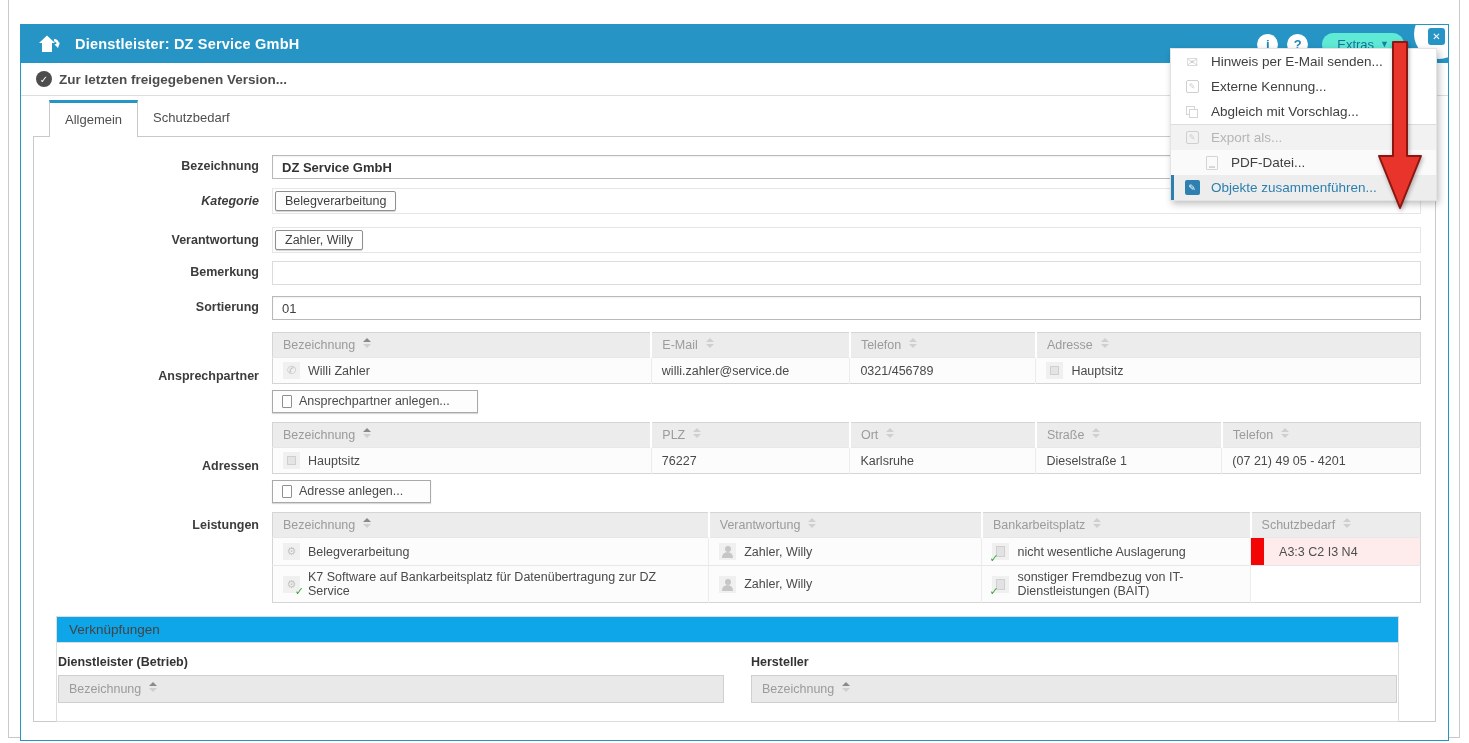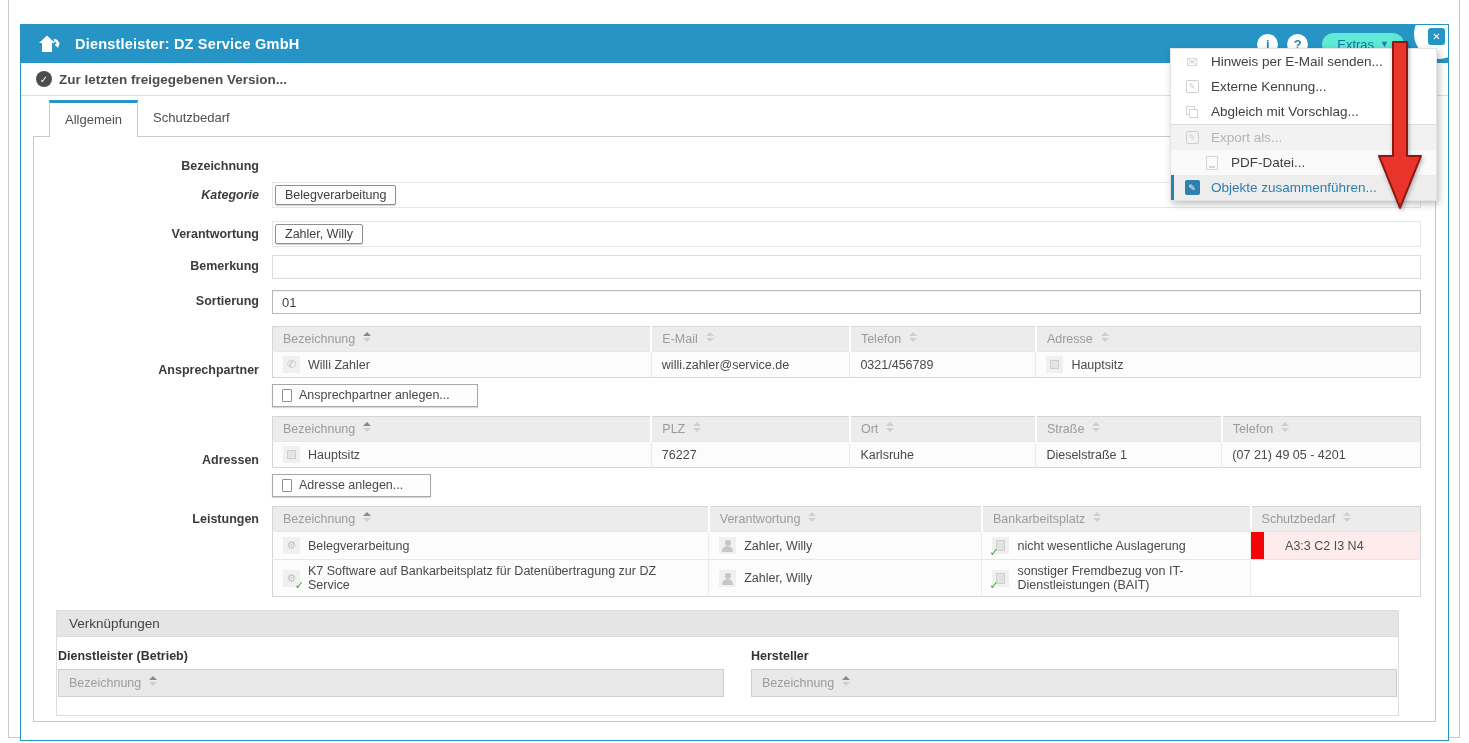--- a/index.html
+++ b/index.html
@@ -84,27 +84,27 @@
   .sort.asc i.up { border-bottom-color:#8a8a8a; }
 
   .mini-btn { display:inline-flex; align-items:center; gap:7px; margin-top:6px; padding:3px 27px 4px 9px;
     background:#fdfdfd; border:1px solid #a9a9a9; box-shadow:0 1px 1px rgba(0,0,0,.15); font-size:12.5px;
     color:#4a4a4a; cursor:pointer; }
   .doc-icon { width:10px; height:13px; border:1.5px solid #8f8f8f; border-radius:1px; background:#fff; flex:none; }
 
   .tbl-margin { margin-bottom:9px;align-items:center; }
 
   .sb-cell { padding:0 !important; }
-  .sb-flex { display:flex; align-items:stretch; min-height:27px; background:#fdeceb;gap:6px; }
+  .sb-flex { display:flex; align-items:stretch; min-height:27px; background:#fdeceb; }
   .sb-red { width:13px; background:#f40505; flex:none; }
   .sb-text { display:flex; align-items:center; padding-left:15px; color:#4f4f4f; font-size:12.5px; }
 
   
   .verkn { margin:13px 22px 0 22px; border:1px solid #ddd; }
-  .verkn-bar { background:#e5e5e5; border-bottom:1px solid #ddd; padding:5px 12px; font-size:13.5px; color:#444; }
+  .verkn-bar { background:#0ea5e9; border-bottom:1px solid #ddd; padding:5px 12px; font-size:13.5px; color:#444; }
   .verkn-body { display:flex; gap:27px; background:#fff; padding:12px 1px 18px 1px; }
   .verkn-col { flex:0 0 666px; min-width:0; }
   .verkn-col.right { flex:1; }
   .verkn-label { font-weight:bold; color:#333; font-size:12.5px; margin-bottom:6px; }
   .verkn-head { background:#e9e9e9; border:1px solid #cfcfcf; padding:6px 10px; color:#9b9b9b; font-size:12.5px; cursor:pointer; }
 
   
   .menu { position:absolute; left:1170px; top:48px; width:267px; background:#fff;
     box-shadow:2px 3px 7px rgba(0,0,0,.25); border:1px solid #e3e3e3; z-index:50; }
   .menu-item { display:flex; align-items:center; gap:10px; height:25px; padding:0 10px 0 12px;
@@ -164,20 +164,23 @@
 
     <div class="tabs">
       <div class="tab active">Allgemein</div>
       <div class="tab">Schutzbedarf</div>
     </div>
 
     <div class="content-box">
 
       <div class="form-row" style="margin-bottom:9px;">
         <div class="form-label">Bezeichnung</div>
+        <div class="form-field">
+          <input class="text-input bold" type="text" value="DZ Service GmbH" style="">
+        </div>
       </div>
 
       <div class="form-row" style="margin-bottom:13px;">
         <div class="form-label" style="padding-top:6px;font-style:italic;">Kategorie</div>
         <div class="form-field chip-field">
           <span class="chip">Belegverarbeitung</span>
         </div>
       </div>
 
       <div class="form-row" style="margin-bottom:8px;">

